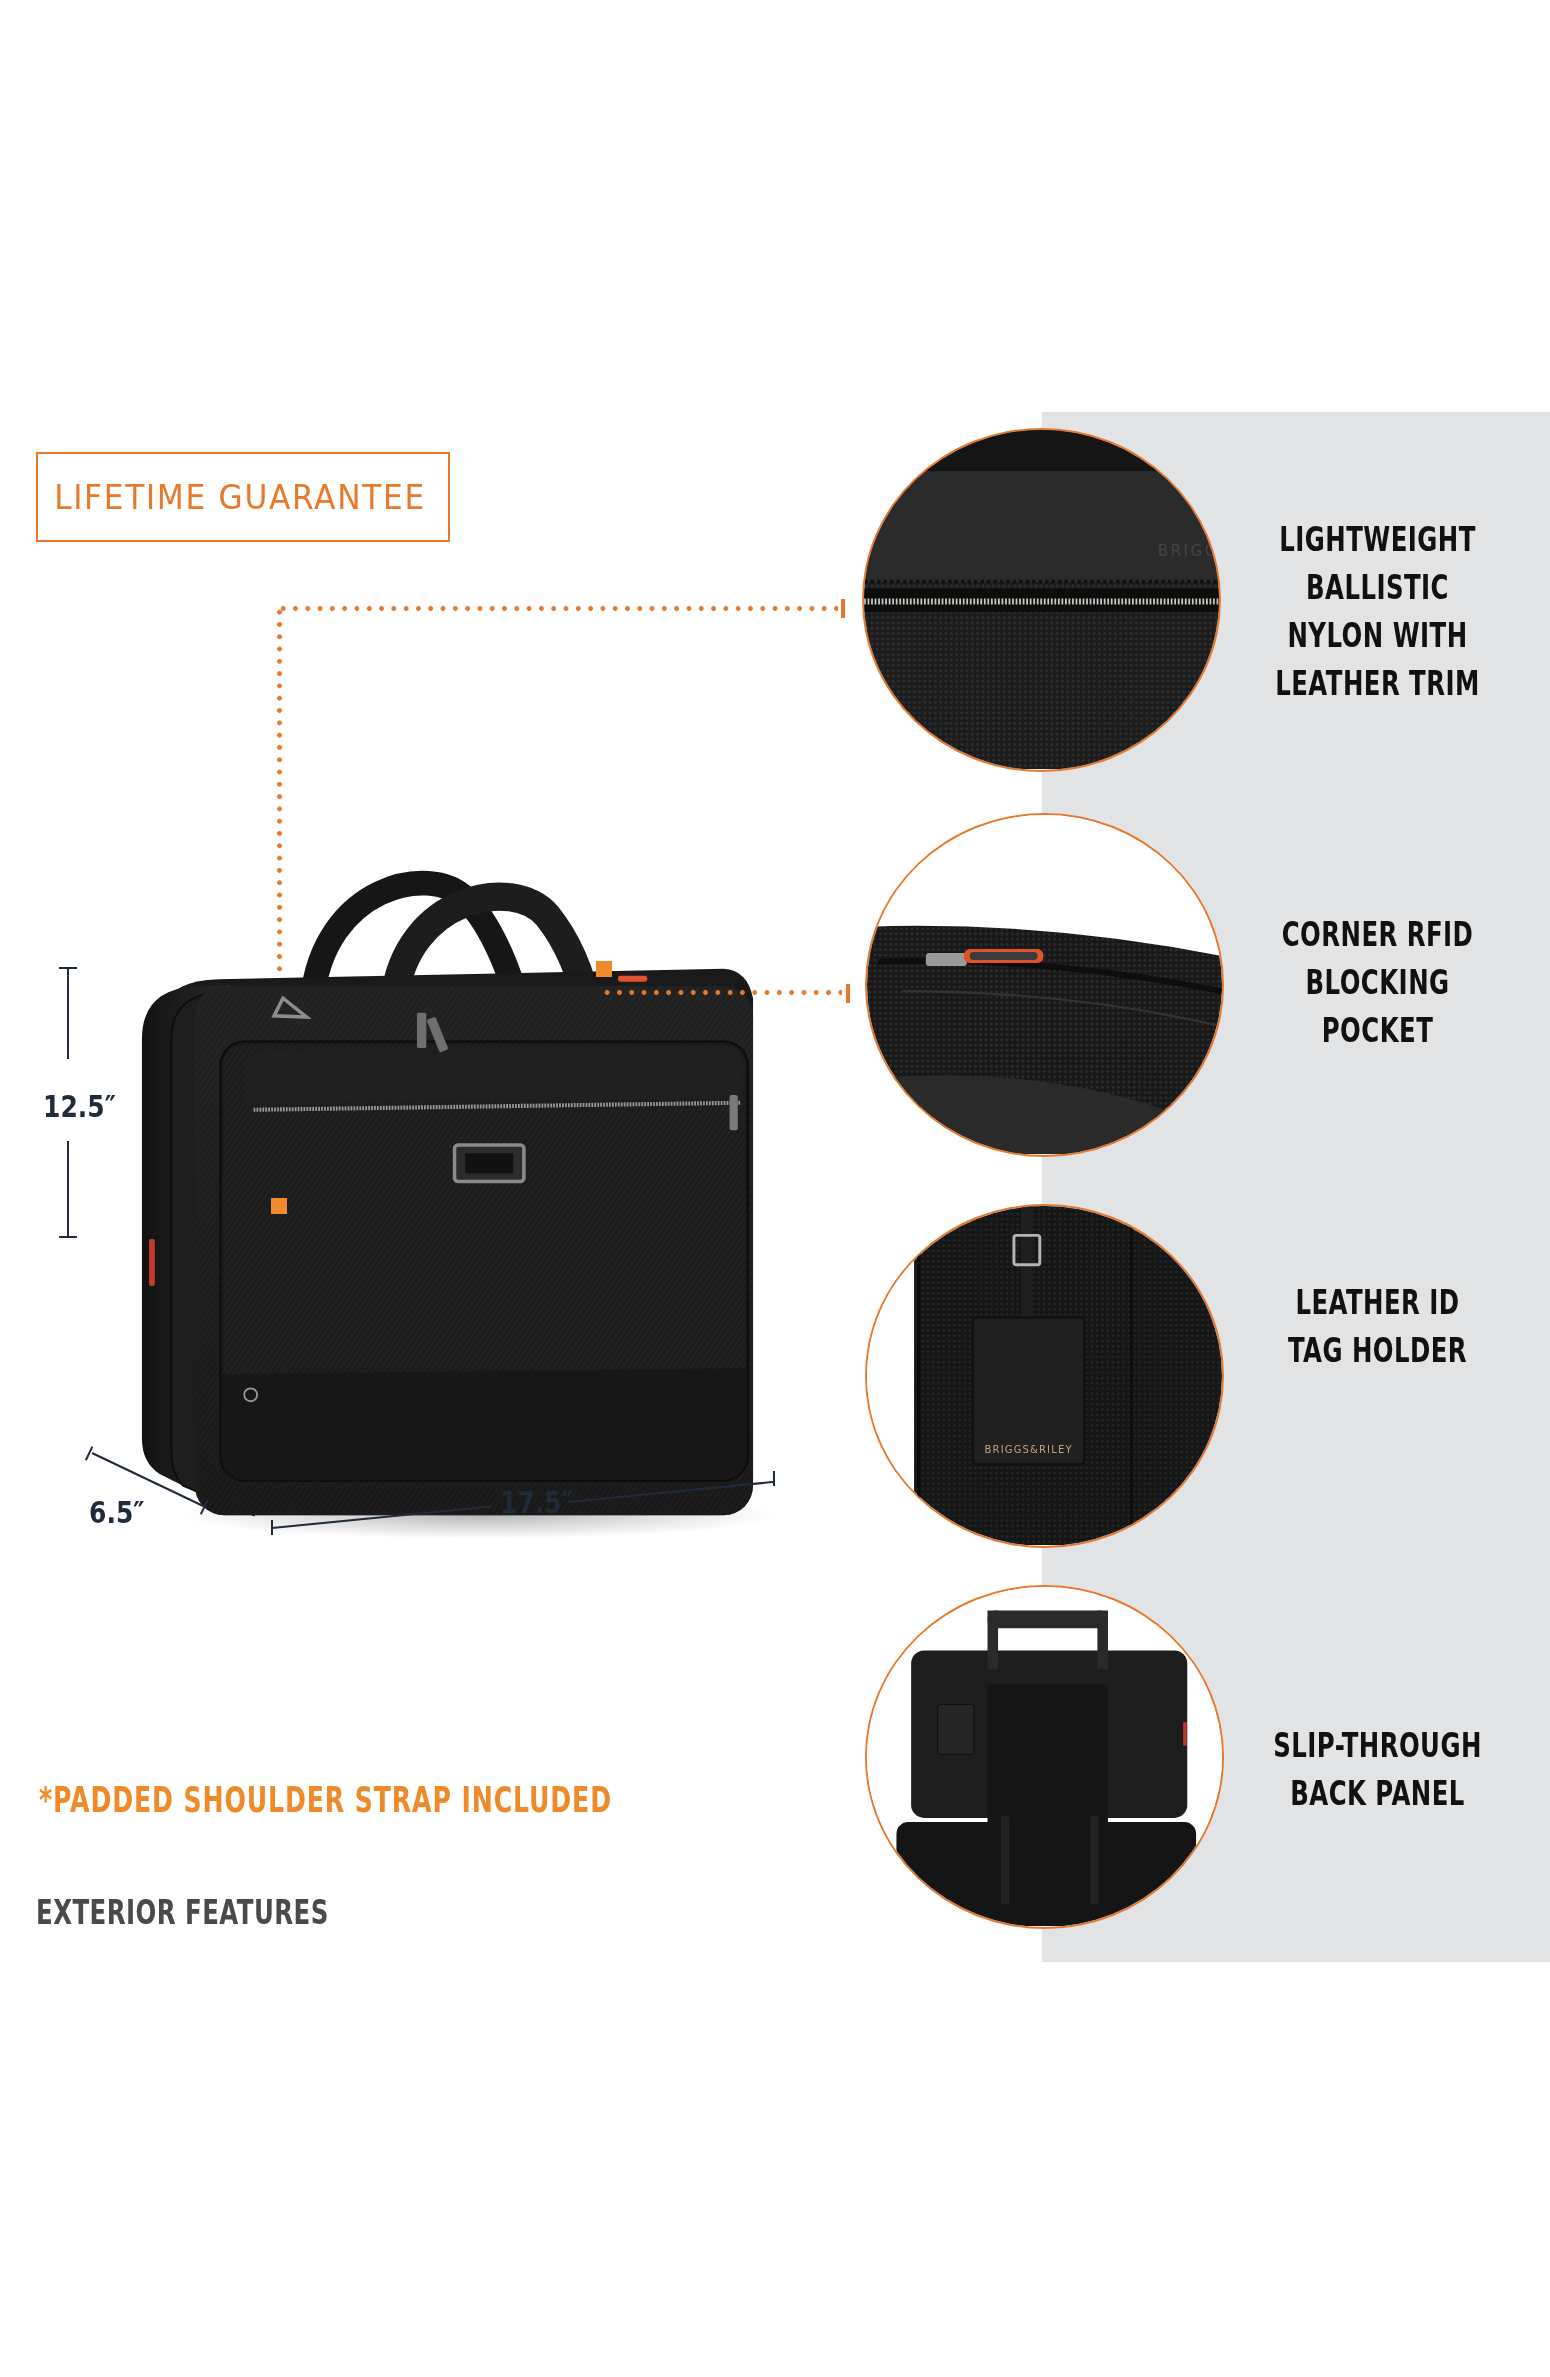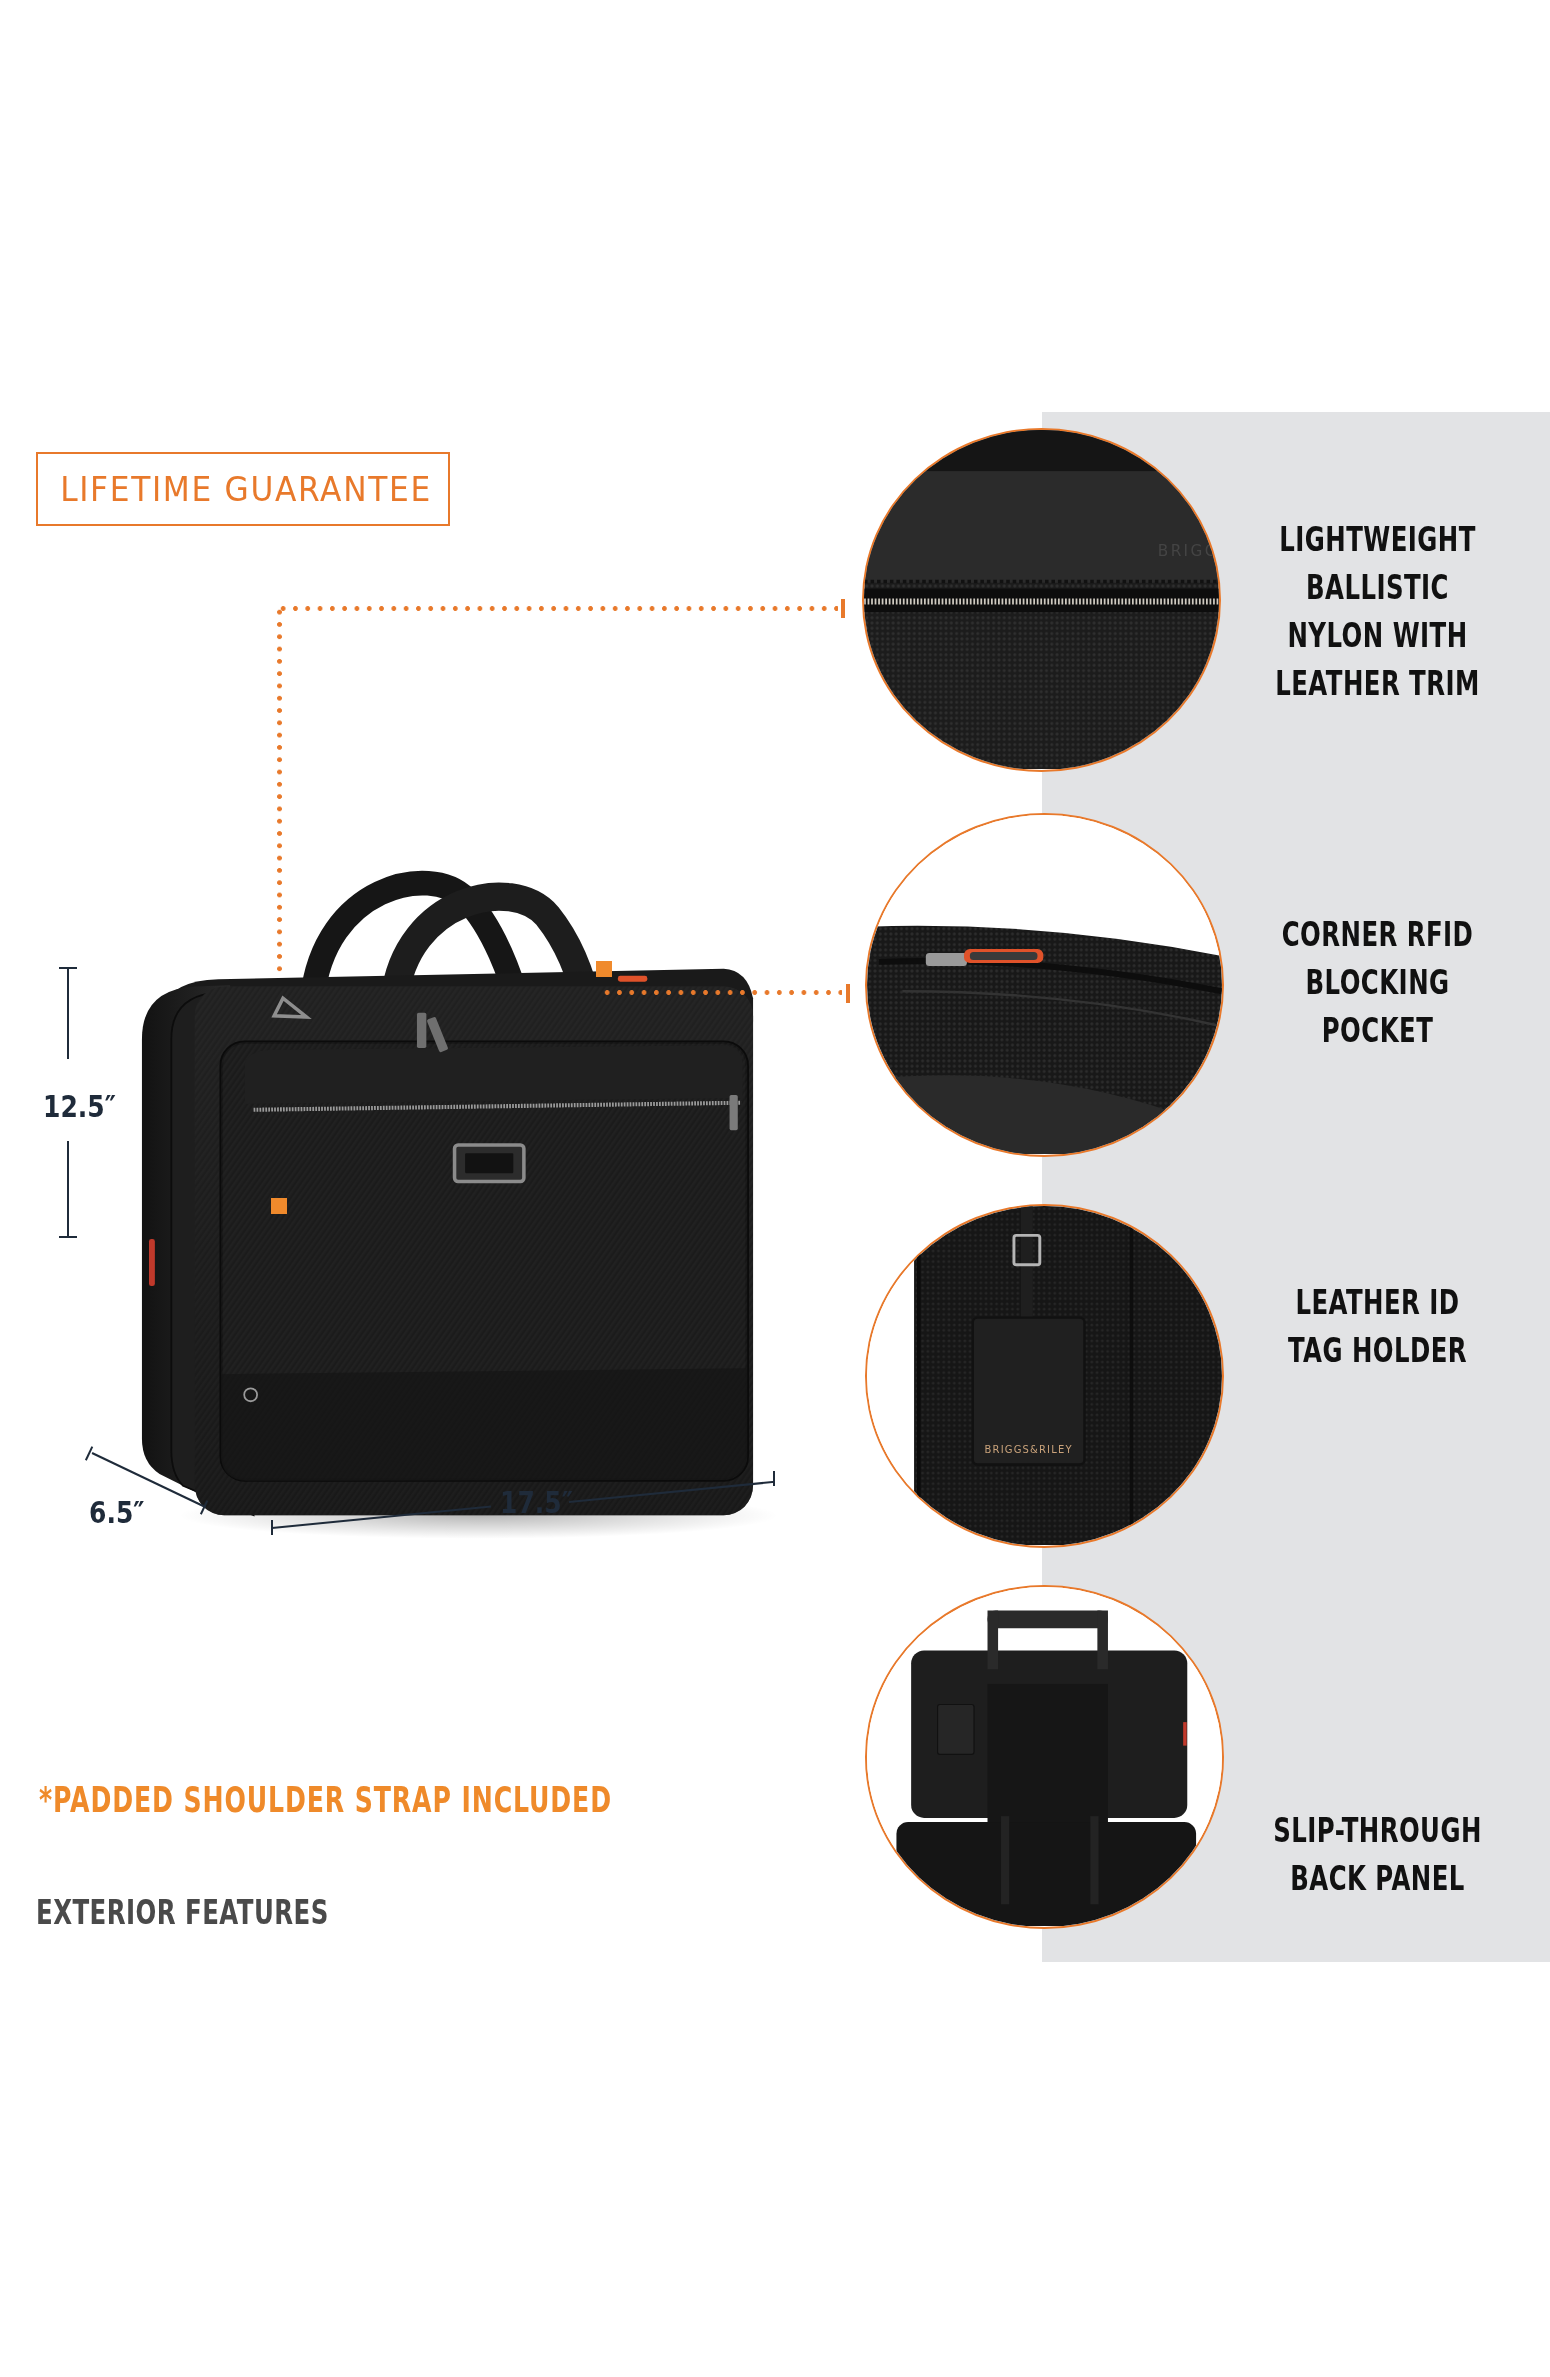--- a/index.html
+++ b/index.html
@@ -3,22 +3,22 @@
 <meta charset="utf-8">
 <style>
   html, body { margin: 0; padding: 0; background: #ffffff; }
   body { width: 1551px; height: 2377px; position: relative; overflow: hidden; font-family: "DejaVu Sans", sans-serif; }
   .abs { position: absolute; }
 
   
   .panel { left: 1042px; top: 412px; width: 508px; height: 1550px; background: #e2e3e5; }
 
   
-  .guarantee { left: 36px; top: 452px; width: 414px; height: 74px; border: 2.3px solid #e8792b; box-sizing: border-box;
-    display: flex; align-items: center; justify-content: flex-end; }
+  .guarantee { left: 36px; top: 452px; width: 414px; height: 90px; border: 2.3px solid #e8792b; box-sizing: border-box;
+    display: flex; align-items: center; justify-content: flex-start; }
   .guarantee span { color: #e8792b; font-family: "DejaVu Sans", sans-serif; font-size: 34px; letter-spacing: 1.8px; font-weight: 400; transform: scaleX(0.92); }
 
   
   .dot-h { height: 4.7px; background-image: radial-gradient(circle, #e8792b 2.1px, transparent 2.5px); background-size: 12.3px 4.7px; background-repeat: repeat-x; }
   .dot-v { width: 4.7px; background-image: radial-gradient(circle, #e8792b 2.1px, transparent 2.5px); background-size: 4.7px 12.3px; background-repeat: repeat-y; }
   .end-bar { width: 4.1px; height: 19px; background: #e8792b; }
   .marker { width: 16px; height: 16px; background: #f08a2c; }
 
   
   .dim-line { background: #1f2b3a; transform-origin: 0 50%; }
@@ -212,20 +212,20 @@
     <rect x="205" y="40" width="205" height="30" rx="14" fill="#2a2a2a"></rect>
     <rect x="205" y="40" width="18" height="100" fill="#2a2a2a"></rect>
     <rect x="392" y="40" width="18" height="100" fill="#2a2a2a"></rect>
     <rect x="228" y="390" width="14" height="150" fill="#232323"></rect>
     <rect x="380" y="390" width="14" height="150" fill="#232323"></rect>
 
     <rect x="120" y="200" width="62" height="85" rx="4" fill="#262626" stroke="#111" stroke-width="2"></rect>
     <rect x="538" y="230" width="6" height="40" fill="#c0392b"></rect>
   </svg>
 </div>
-<div class="abs feature-text" style="top:1807px;">
+<div class="abs feature-text" style="top:1722px;">
   <span class="ln">SLIP-THROUGH</span>
   <span class="ln">BACK PANEL</span>
 </div>
 
 <div class="abs strap-note">*PADDED SHOULDER STRAP INCLUDED</div>
 <div class="abs section-label">EXTERIOR FEATURES</div>
 
 
 </body></html>

